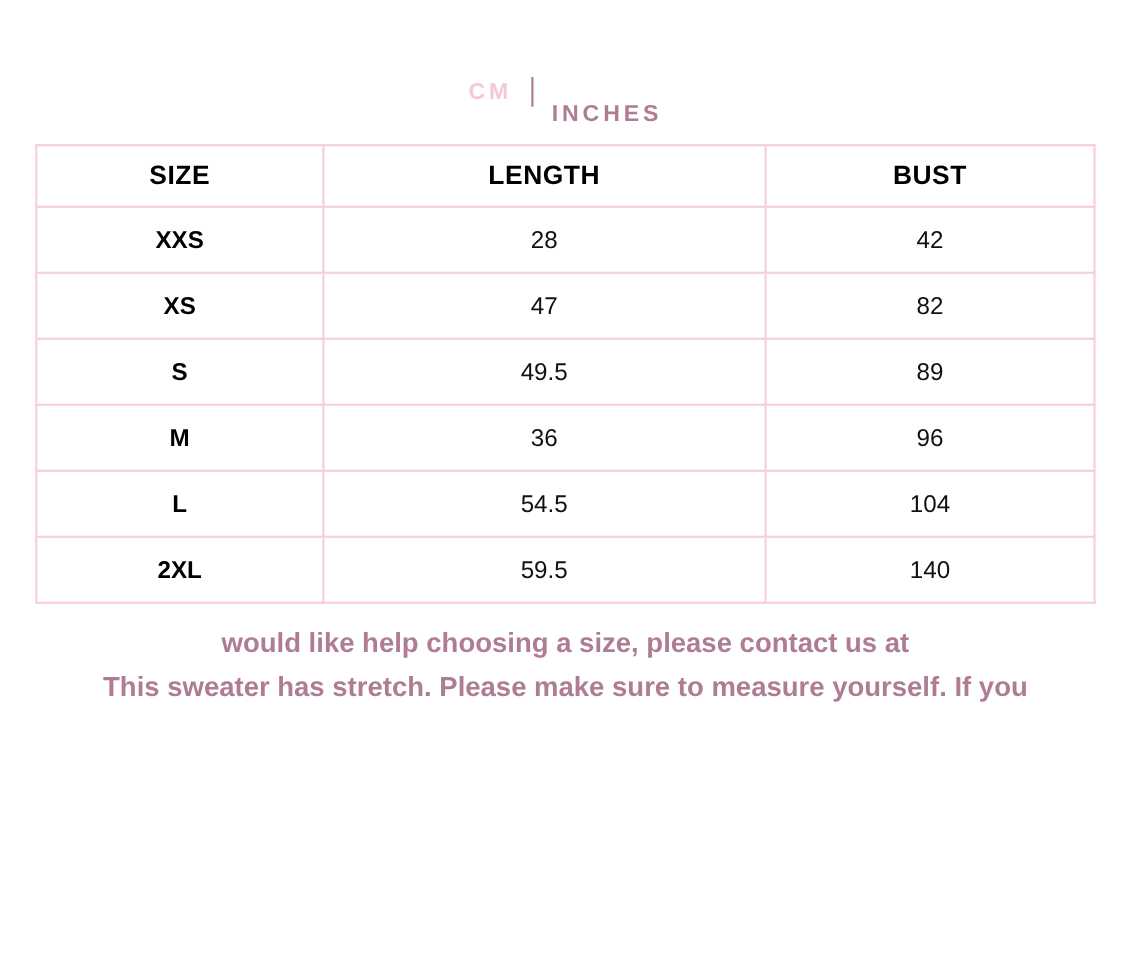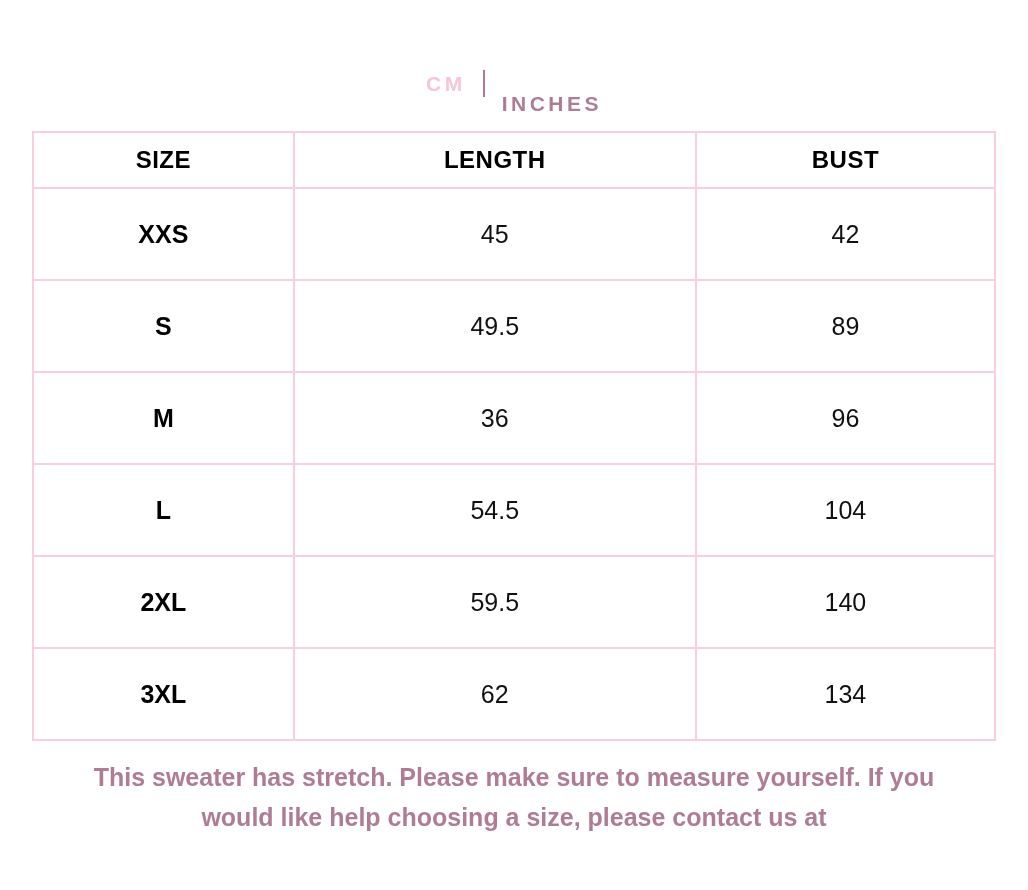--- a/index.html
+++ b/index.html
@@ -35,21 +35,21 @@
     border-collapse:collapse;table-layout:fixed;
   }
   .size-chart th,.size-chart td{
     border:2px solid var(--border);
     text-align:center;vertical-align:middle;
     padding:0;
   }
   .size-chart th{
     height:56px;font-size:24px;font-weight:bold;letter-spacing:0.5px;color:#000;
   }
-  .size-chart td{height:92px;font-size:25px;color:#111;}
+  .size-chart td{height:60px;font-size:22px;color:#111;}
   .size-chart td.size-cell{font-weight:bold;color:#000;}
   .col-size{width:27.1%;}
   .col-length{width:41.8%;}
   .col-bust{width:31.1%;}
   
   .note{
     margin-top:17px;
     text-align:center;
     color:var(--accent);
     font-weight:bold;
@@ -76,22 +76,27 @@
   <thead>
     <tr>
       <th>SIZE</th>
       <th>LENGTH</th>
       <th>BUST</th>
     </tr>
   </thead>
   <tbody>
     <tr>
       <td class="size-cell">XXS</td>
-      <td>45</td>
+      <td>28</td>
       <td>42</td>
+    </tr>
+    <tr>
+      <td class="size-cell">XS</td>
+      <td>47</td>
+      <td>82</td>
     </tr>
     <tr>
       <td class="size-cell">S</td>
       <td>49.5</td>
       <td>89</td>
     </tr>
     <tr>
       <td class="size-cell">M</td>
       <td>36</td>
       <td>96</td>
@@ -99,24 +104,19 @@
     <tr>
       <td class="size-cell">L</td>
       <td>54.5</td>
       <td>104</td>
     </tr>
     <tr>
       <td class="size-cell">2XL</td>
       <td>59.5</td>
       <td>140</td>
     </tr>
-    <tr>
-      <td class="size-cell">3XL</td>
-      <td>62</td>
-      <td>134</td>
-    </tr>
   </tbody>
 </table>
 
 <div class="note">
+  <div class="note-line">would like help choosing a size, please contact us at</div>
   <div class="note-line">This sweater has stretch. Please make sure to measure yourself. If you</div>
-  <div class="note-line">would like help choosing a size, please contact us at</div>
 </div>
 
 </body></html>

